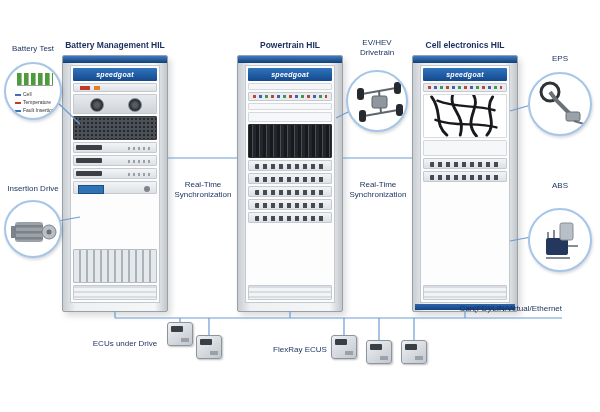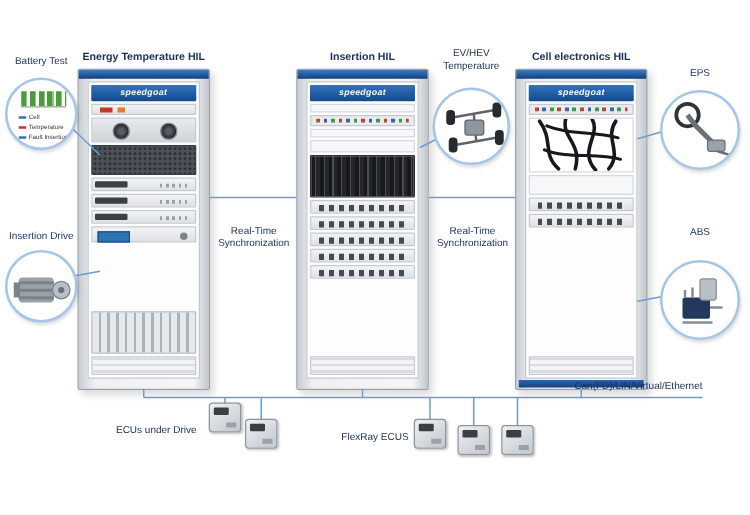--- a/index.html
+++ b/index.html
@@ -91,22 +91,22 @@
       <path d="M465,311 V318"></path>
       <path d="M115,318 H562"></path>
       <path d="M180,318 V323"></path>
       <path d="M209,318 V336"></path>
       <path d="M344,318 V336"></path>
       <path d="M379,318 V341"></path>
       <path d="M414,318 V341"></path>
     </g>
   </svg>
 
-  <div class="lbl rack-title" style="left:40px;top:40px;width:150px">Energy Temperature HIL</div>
-  <div class="lbl rack-title" style="left:215px;top:40px;width:150px">Insertion HIL</div>
+  <div class="lbl rack-title" style="left:40px;top:40px;width:150px">Battery Management HIL</div>
+  <div class="lbl rack-title" style="left:215px;top:40px;width:150px">Powertrain HIL</div>
   <div class="lbl rack-title" style="left:390px;top:40px;width:150px">Cell electronics HIL</div>
 
   <div class="rack" style="left:62px">
     <div class="cap"></div>
     <div class="rbody">
       <div class="brand">
           <span>speedgoat</span>
         </div>
       <div class="mod io-strip"></div>
       <div class="mod fan">
@@ -171,21 +171,21 @@
       <div class="mod vent" style="margin-top:0"></div>
     </div>
     <div class="capb"></div>
   </div>
 
   <div class="lbl" style="left:168px;top:180px;width:70px">Real-Time Synchronization</div>
   <div class="lbl" style="left:343px;top:180px;width:70px">Real-Time Synchronization</div>
 
   <div class="lbl" style="left:0;top:44px;width:66px">Battery Test</div>
   <div class="lbl" style="left:0;top:184px;width:66px">Insertion Drive</div>
-  <div class="lbl" style="left:346px;top:38px;width:62px">EV/HEV Temperature</div>
+  <div class="lbl" style="left:346px;top:38px;width:62px">EV/HEV Drivetrain</div>
   <div class="lbl" style="left:528px;top:54px;width:64px">EPS</div>
   <div class="lbl" style="left:528px;top:181px;width:64px">ABS</div>
 
   <div class="bubble" style="left:4px;top:62px;width:58px;height:58px">
     <div class="cellsrow"></div>
     <div class="blegend lcell">Cell</div>
     <div class="blegend ltemp">Temperature</div>
     <div class="blegend lfault">Fault Insertion</div>
   </div>
 

